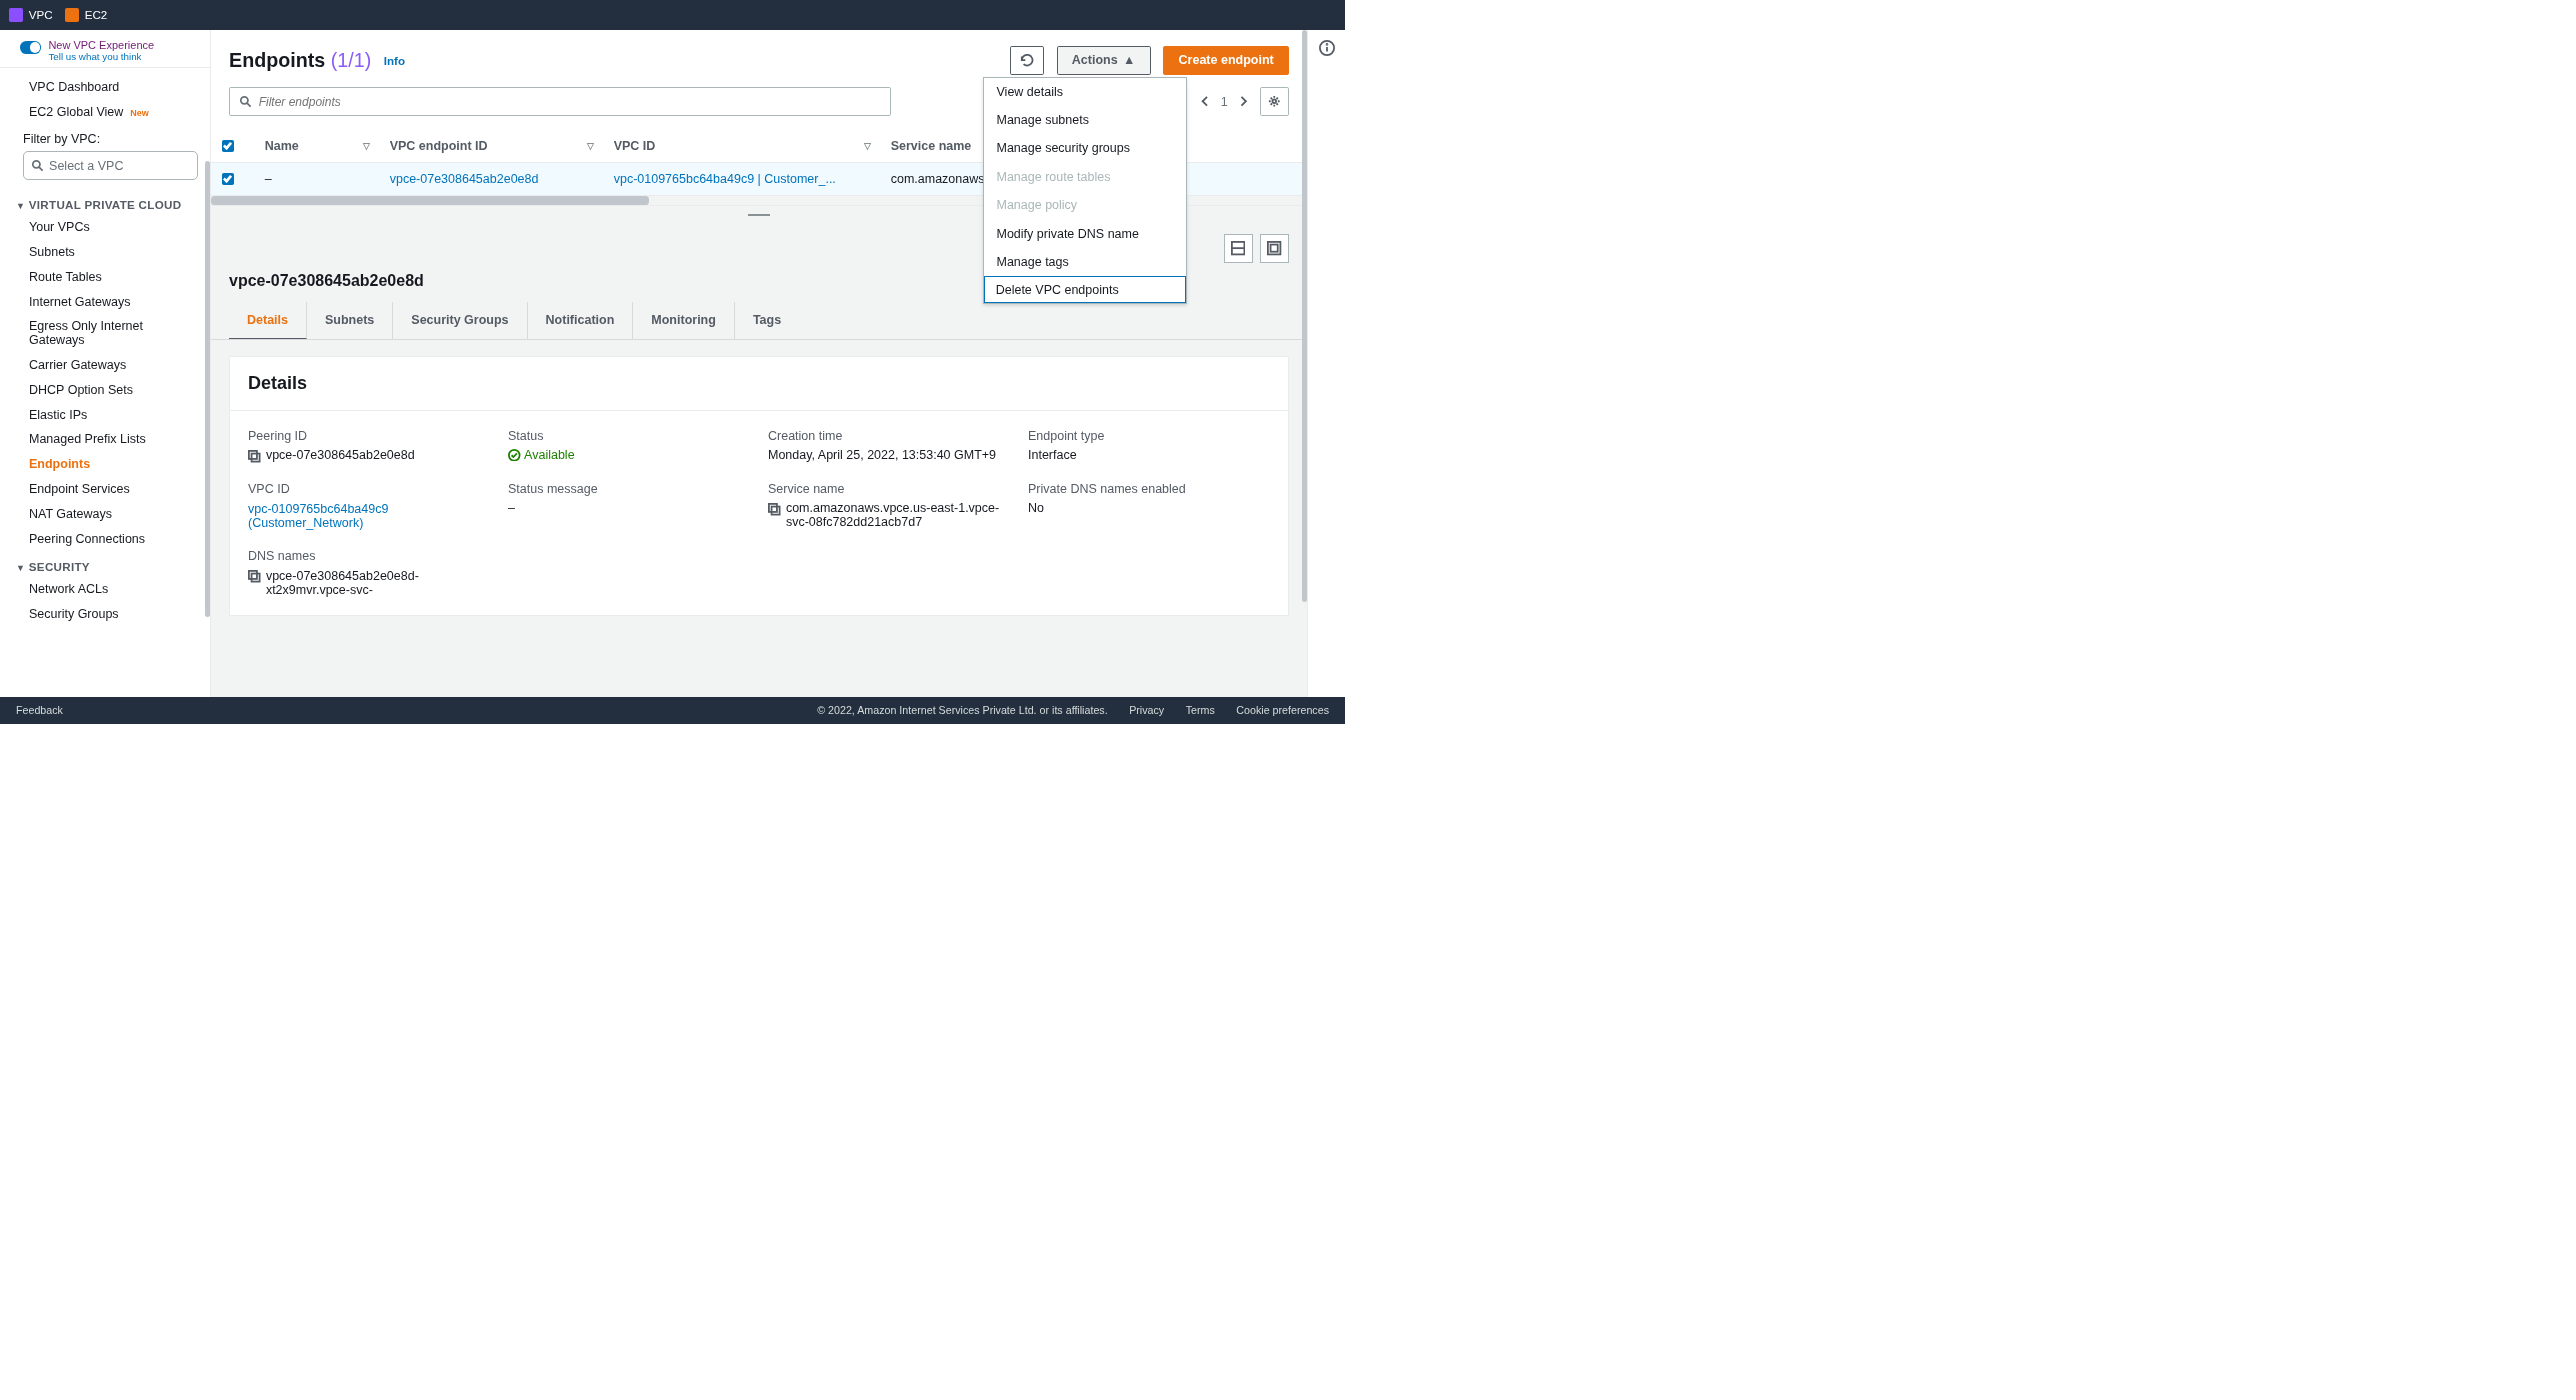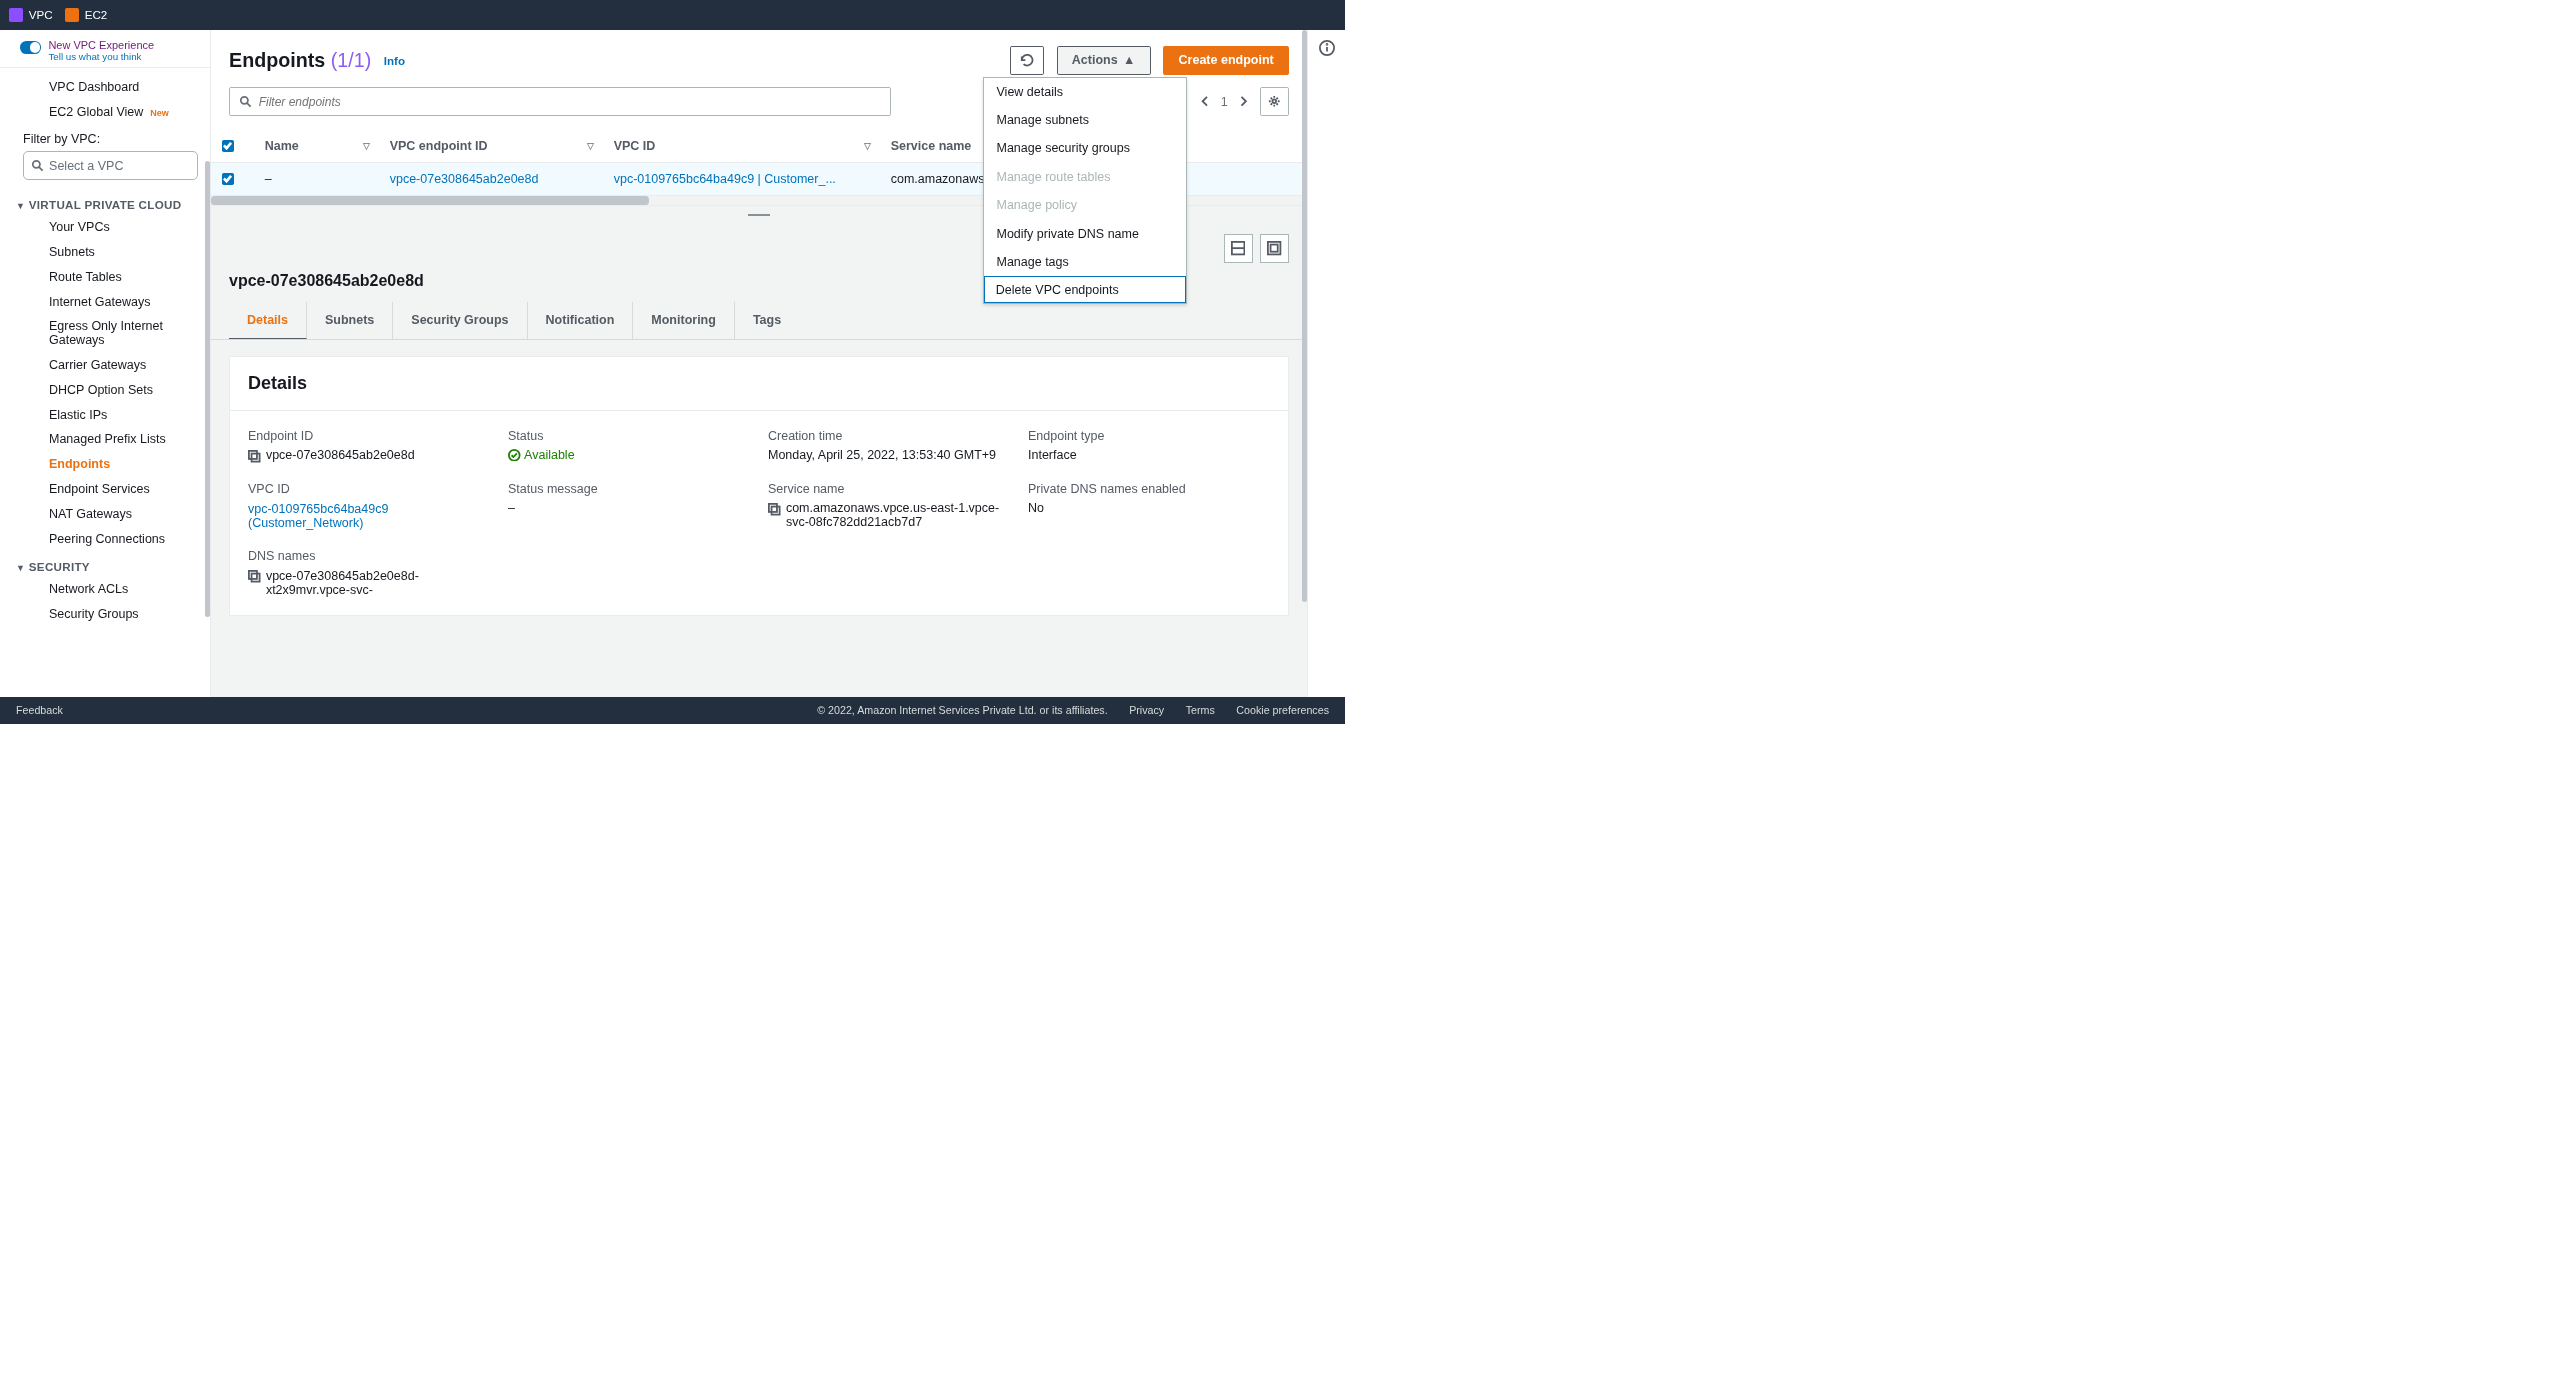--- a/index.html
+++ b/index.html
@@ -29,21 +29,21 @@
 .main .scrollbar-stub { top: 0; height: 572px; }
 
 
 .sidebar-exp { padding: 9px 12.5px 5.4px 19.7px; border-bottom: 0.9px solid #e9ebed; display: flex; align-items: flex-start; gap: 7.2px; }
 .toggle { width: 21.5px; height: 12.5px; background: #0073bb; border-radius: 6.3px; position: relative; flex-shrink: 0; margin-top: 2.7px; }
 .toggle::after { content: ""; position: absolute; right: 0.9px; top: 0.9px; width: 10.7px; height: 10.7px; background: #fff; border-radius: 50%; }
 .exp-labels .title { font-size: 11px; color: #701a75; }
 .exp-labels .sub { font-size: 9.8px; color: #0073bb; }
 
 .sidebar-scroll { flex: 1; overflow: hidden; padding: 7.2px 0 7.2px 0; position: relative; }
-.nav-item { padding: 5.4px 12.5px 5.4px 29px; font-size: 12.5px; color: #16191f; cursor: pointer; margin-left: 20px; }
+.nav-item { padding: 5.4px 12.5px 5.4px 29px; font-size: 12.5px; color: #16191f; cursor: pointer; }
 .nav-item.active { color: #ec7211; font-weight: 700; }
 .nav-item .badge-new { font-size: 9px; color: #ec7211; font-weight: 700; margin-left: 3.6px; }
 .nav-filter-label { padding: 7.2px 12.5px 3.6px 23px; font-size: 12.5px; }
 .nav-filter-box { margin: 1.8px 12.5px 9px 23px; border: 0.9px solid #aab7b8; border-radius: 5px; display: flex; align-items: center; height: 29px; padding: 0 7.2px; color: #687078; gap: 5.4px; }
 .nav-filter-box svg { width: 12.5px; height: 12.5px; stroke: #687078; fill: none; stroke-width: 2; }
 .nav-group { padding: 9px 12.5px 3.6px 16px; font-weight: 700; font-size: 11.6px; color: #545b64; text-transform: uppercase; letter-spacing: 0.3px; display: flex; align-items: flex-start; gap: 3.6px; }
 .nav-group .caret { font-size: 9px; margin-top: 2.7px; }
 
 
 .page-header { background: #fff; padding: 16px 18px 12.5px 18px; display: flex; align-items: center; gap: 12.5px; }
@@ -316,21 +316,21 @@
       <div class="tab">Notification</div>
       <div class="tab">Monitoring</div>
       <div class="tab">Tags</div>
     </div>
 
     <div class="panel-wrap">
       <div class="panel">
         <h3>Details</h3>
         <div class="grid">
           <div class="cell">
-            <div class="k">Endpoint ID</div>
+            <div class="k">Peering ID</div>
             <div class="v">
               <svg class="copy-icon" viewBox="0 0 14 14" width="12.5" height="12.5">
                   <rect x="1" y="1" width="9" height="9"></rect>
                   <rect x="4" y="4" width="9" height="9"></rect>
                 </svg>
               <span>vpce-07e308645ab2e0e8d</span>
             </div>
             <div class="k" style="margin-top:19.7px">VPC ID</div>
             <div class="v link">vpc-0109765bc64ba49c9 (Customer_Network)</div>
             <div class="k" style="margin-top:19.7px">DNS names</div>

